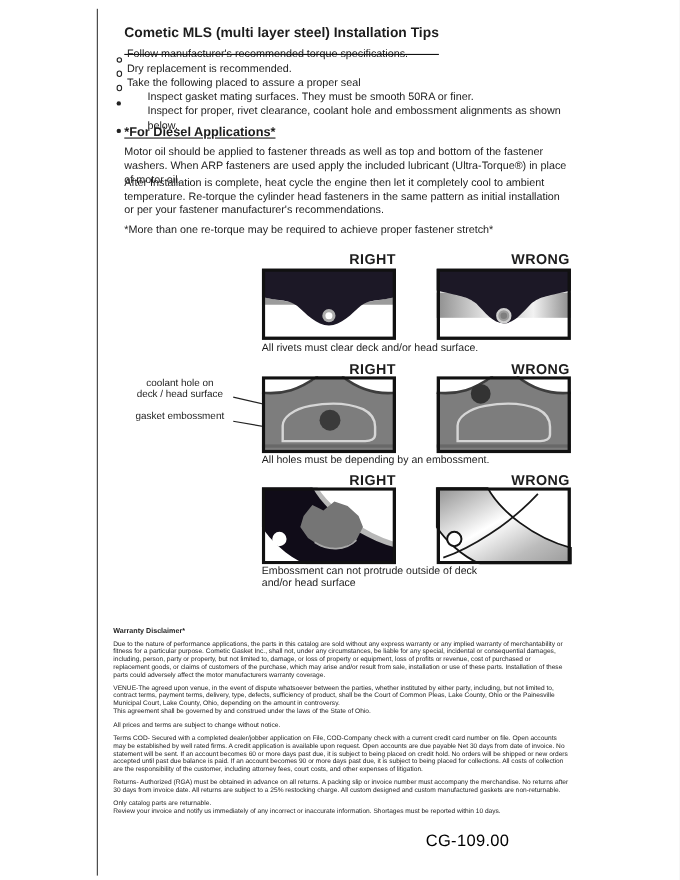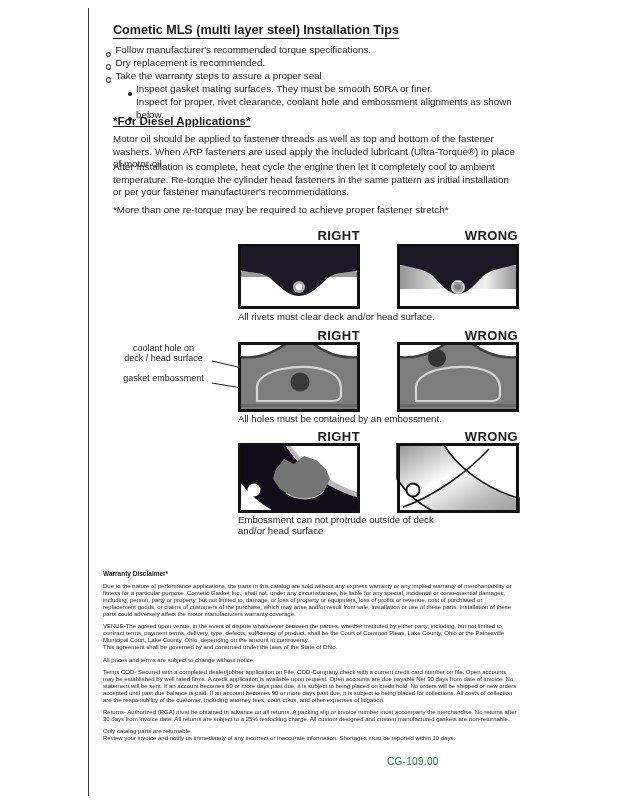--- a/index.html
+++ b/index.html
@@ -1,44 +1,44 @@
 <!DOCTYPE html>
 <html><head>
 <meta charset="utf-8">
 <style>
   html,body{margin:0;padding:0;background:#e8e8e8;}
   .page{position:relative;width:618px;height:800px;background:#ffffff;
         font-family:"Liberation Sans",sans-serif;color:#1c1c1c;overflow:hidden;margin:0 auto;}
   .edge-rule{position:absolute;left:88px;top:8px;width:1.3px;height:788px;background:#3a3a3a;}
 
   .title{position:absolute;left:113px;top:23px;font-size:12.6px;font-weight:bold;}
-  .title .ul{border-bottom:1.6px solid #111;padding-bottom:1px;}
+  .title .ul{border-bottom:1.6px solid #111;padding-bottom:12px;}
 
   .bullets{position:absolute;left:106px;top:44px;width:412px;font-size:9.8px;line-height:12.9px;}
   .bullet{display:flex;align-items:flex-end;}
   .ring{width:3.4px;height:3.4px;border:1px solid #222;border-radius:50%;margin:4.4px 4px 0 0;flex:none;}
   .dot{width:4px;height:4px;background:#222;border-radius:50%;margin:4.4px 4px 0 0;flex:none;}
-  .l2{margin-left:22px;}
+  .l2{gap:20px;}
 
   .diesel-h{position:absolute;left:113px;top:114px;font-size:11.6px;font-weight:bold;text-decoration:underline;}
   .para{position:absolute;left:113px;width:404px;font-size:9.8px;line-height:12.7px;}
   #p1{top:133px}#p2{top:161px}#p3{top:204px}
 
   .d-label{position:absolute;width:122px;text-align:right;font-size:13px;font-weight:bold;letter-spacing:.4px;}
   .dbox{position:absolute;line-height:0;}
   .dbox svg{display:block;}
   .caption{position:absolute;left:238px;font-size:9.6px;line-height:10.8px;white-space:pre-line;}
   .side-label{position:absolute;width:93px;text-align:center;font-size:9px;line-height:9.9px;white-space:pre-line;}
   .pointer-overlay{position:absolute;left:117px;top:342px;}
 
   .warranty{position:absolute;left:103px;top:571px;width:414px;font-size:6px;line-height:6.9px;color:#222;}
   .warranty h2{font-size:6.5px;margin:0 0 5.5px 0;font-weight:bold;}
   .warranty p{margin:0 0 5.5px 0;white-space:pre-line;}
 
-  .footer-code{position:absolute;left:387px;top:756px;font-size:10px;letter-spacing:.3px;color:#15803d;}
+  .footer-code{position:absolute;left:387px;top:756px;font-size:15px;letter-spacing:.3px;color:#000000;}
 </style>
 </head>
 <body>
 
 <div class="page">
 
   <div class="edge-rule"></div>
 
   <div class="title">
     <span class="ul">Cometic MLS (multi layer steel) Installation Tips</span>
@@ -48,21 +48,21 @@
     <div class="bullet l1">
       <span class="ring"></span>
       <span>Follow manufacturer's recommended torque specifications.</span>
     </div>
     <div class="bullet l1">
       <span class="ring"></span>
       <span>Dry replacement is recommended.</span>
     </div>
     <div class="bullet l1">
       <span class="ring"></span>
-      <span>Take the warranty steps to assure a proper seal</span>
+      <span>Take the following placed to assure a proper seal</span>
     </div>
     <div class="bullet l2">
       <span class="dot"></span>
       <span>Inspect gasket mating surfaces.  They must be smooth 50RA or finer.</span>
     </div>
     <div class="bullet l2">
       <span class="dot"></span>
       <span>Inspect for proper, rivet clearance, coolant hole and embossment alignments as shown below.</span>
     </div>
   </div>
@@ -139,21 +139,21 @@
       <rect x="0" y="0" width="122" height="70" fill="#fff"></rect>
       <path d="M0,15 C20,17 34,12 50,2 L50,0 H74 L74,2 C90,12 104,17 122,15 V70 H0 Z" fill="#7d7d7d"></path>
       <rect x="0" y="62" width="122" height="3" fill="#5f5f5f" opacity=".7"></rect>
       <path d="M0,15 C20,17 34,12 51,0 M73,0 C88,12 103,17 122,15" fill="none" stroke="#3d3d3d" stroke-width="2.4"></path>
       <path d="M19,59 L19,45 C19,38 28,30 44,27 C60,24 78,24 92,30 C100,34 103,40 103,46 L103,53 C103,57 99,59 94,59 Z" fill="none" stroke="#d6d6d6" stroke-width="2.2"></path>
       <circle cx="40" cy="16" r="9" fill="#333"></circle>
       <rect x="1.5" y="1.5" width="119" height="67" fill="none" stroke="#111" stroke-width="3"></rect>
     </svg>
   </div>
 
-  <div class="caption" style="top:414px">All holes must be contained by an embossment.</div>
+  <div class="caption" style="top:414px">All holes must be depending by an embossment.</div>
 
   <div class="d-label" style="left:238px;top:429px">RIGHT</div>
   <div class="d-label" style="left:396px;top:429px">WRONG</div>
 
   <div class="dbox" style="left:238px;top:443px">
     <svg width="122" height="70" viewBox="0 0 122 70">
       <rect x="0" y="0" width="122" height="70" fill="#fff"></rect>
       <path d="M46,-2 C58,20 90,44 124,54" fill="none" stroke="#b8b8b8" stroke-width="6"></path>
       <path d="M0,0 H46 C58,22 88,46 122,55 L122,70 H40 C22,62 8,48 0,36 Z" fill="#100c18"></path>
       <polygon points="38,26 46,16 56,21 66,13 78,17 88,26 92,36 86,48 72,56 54,54 42,46 35,36" fill="#757575"></polygon>

